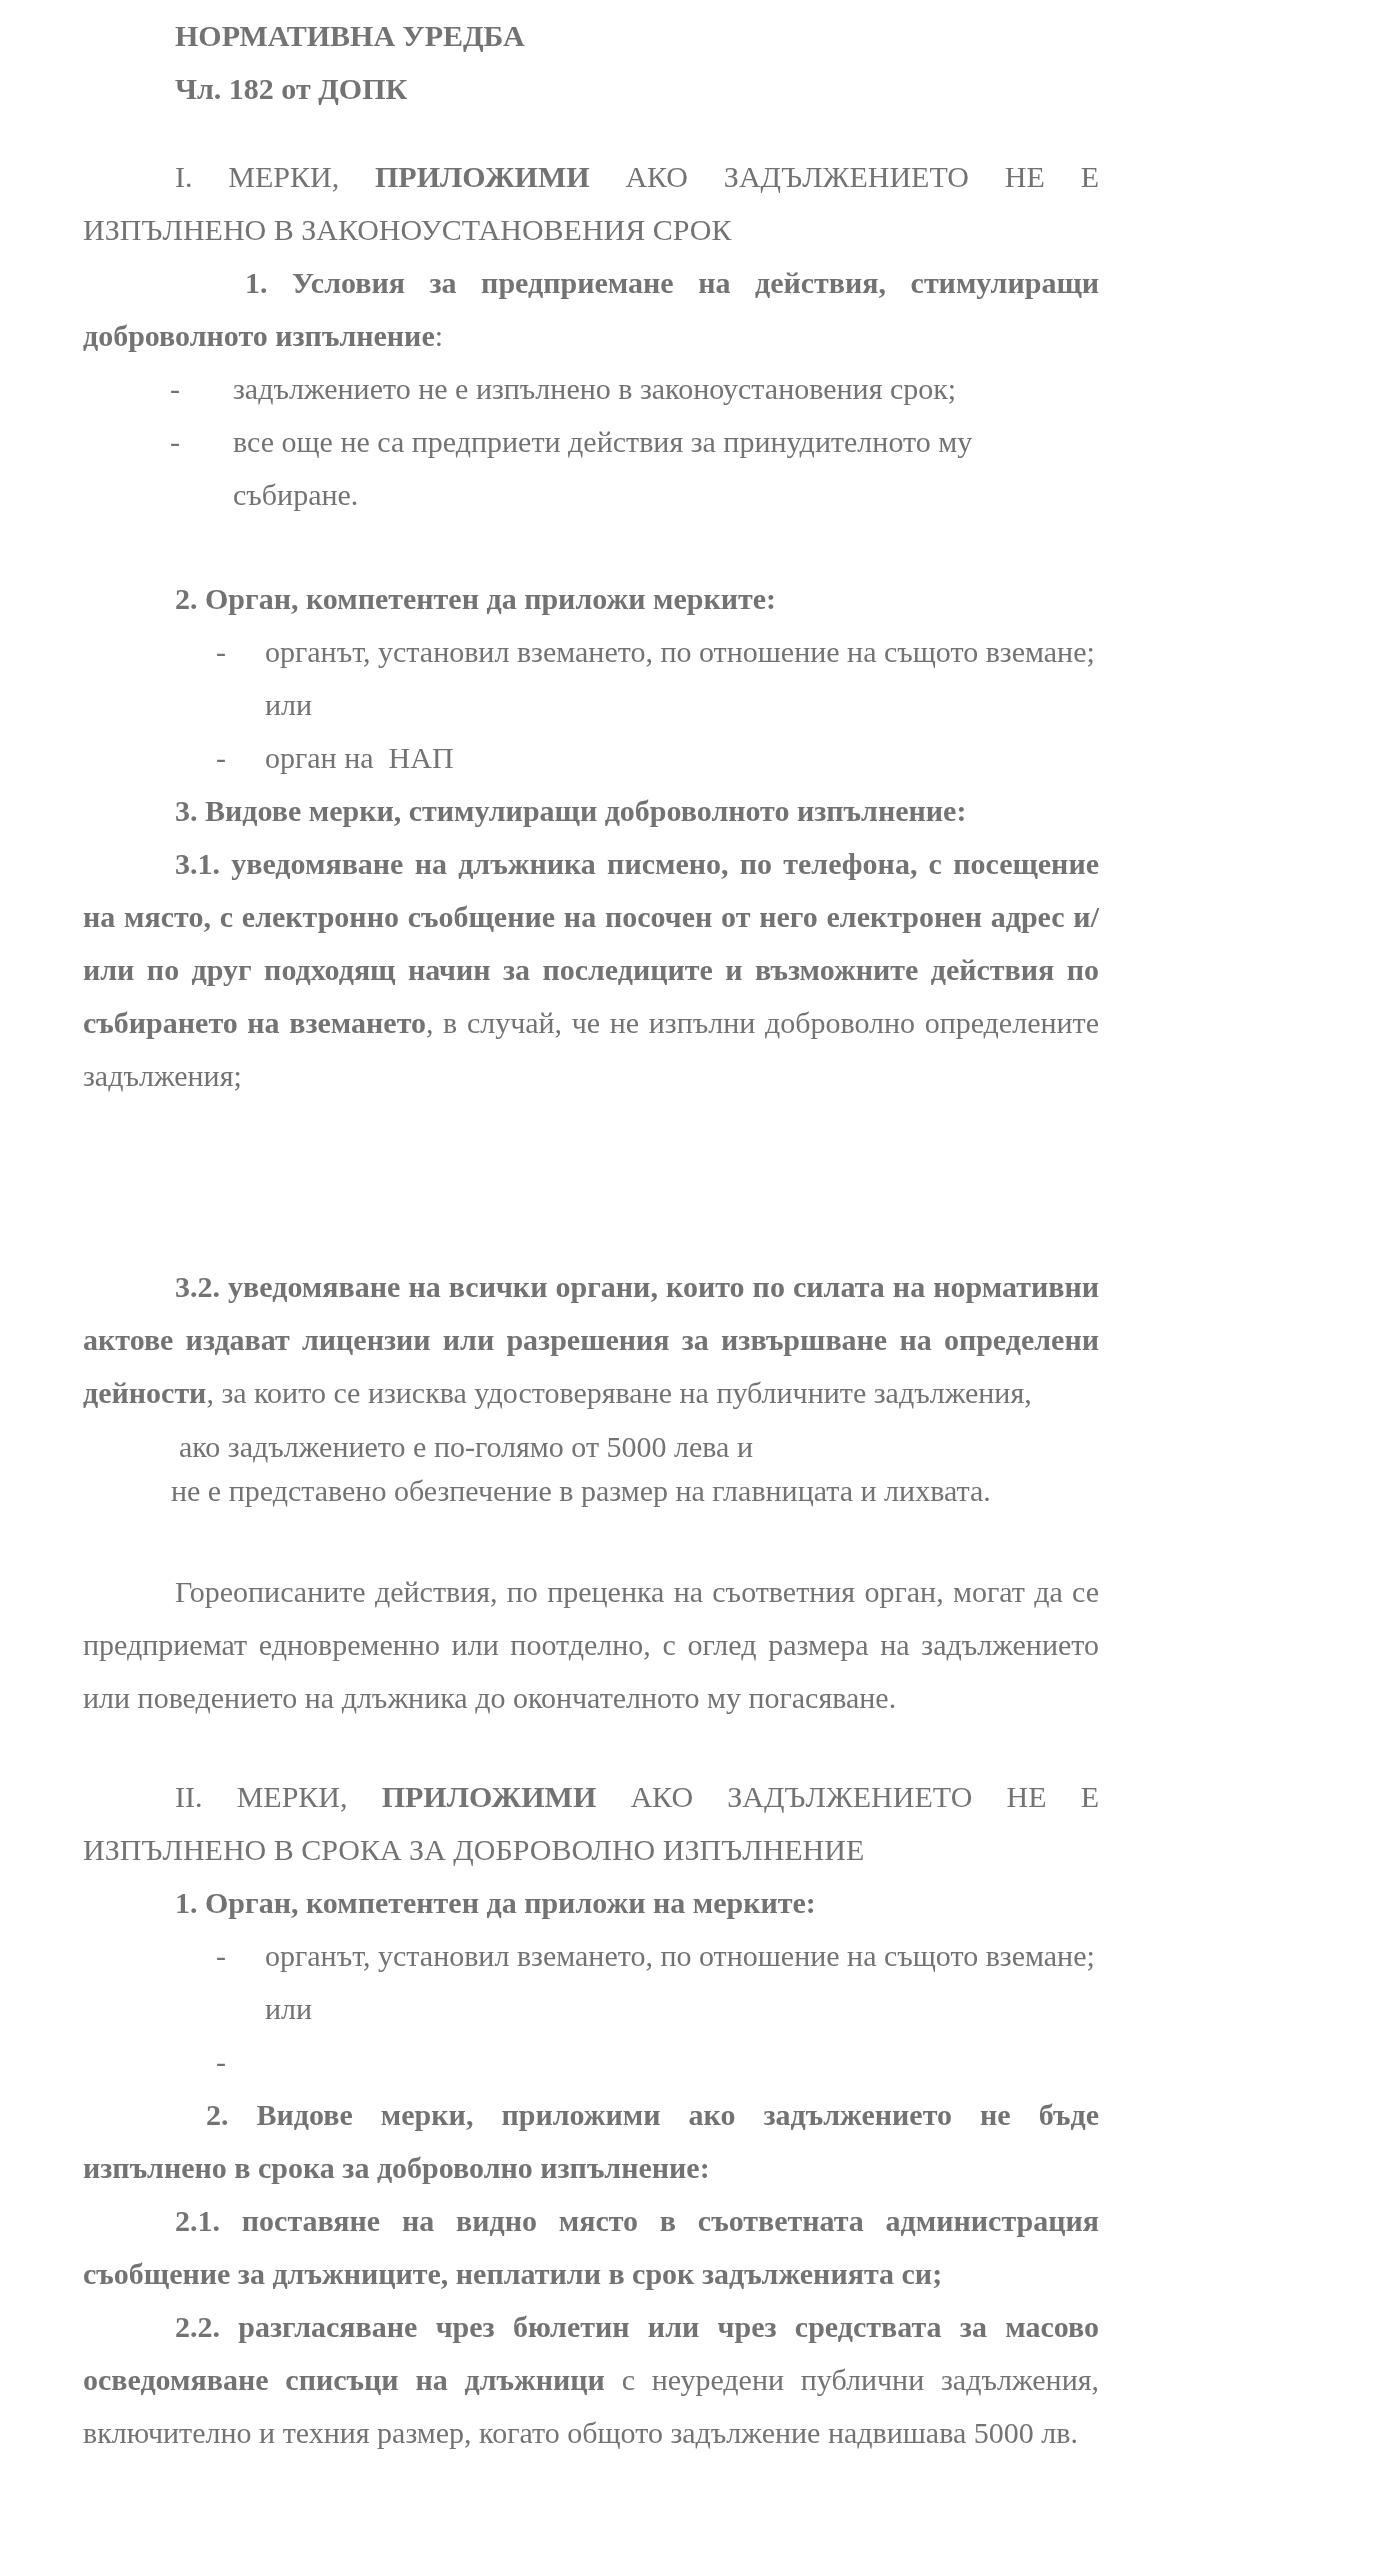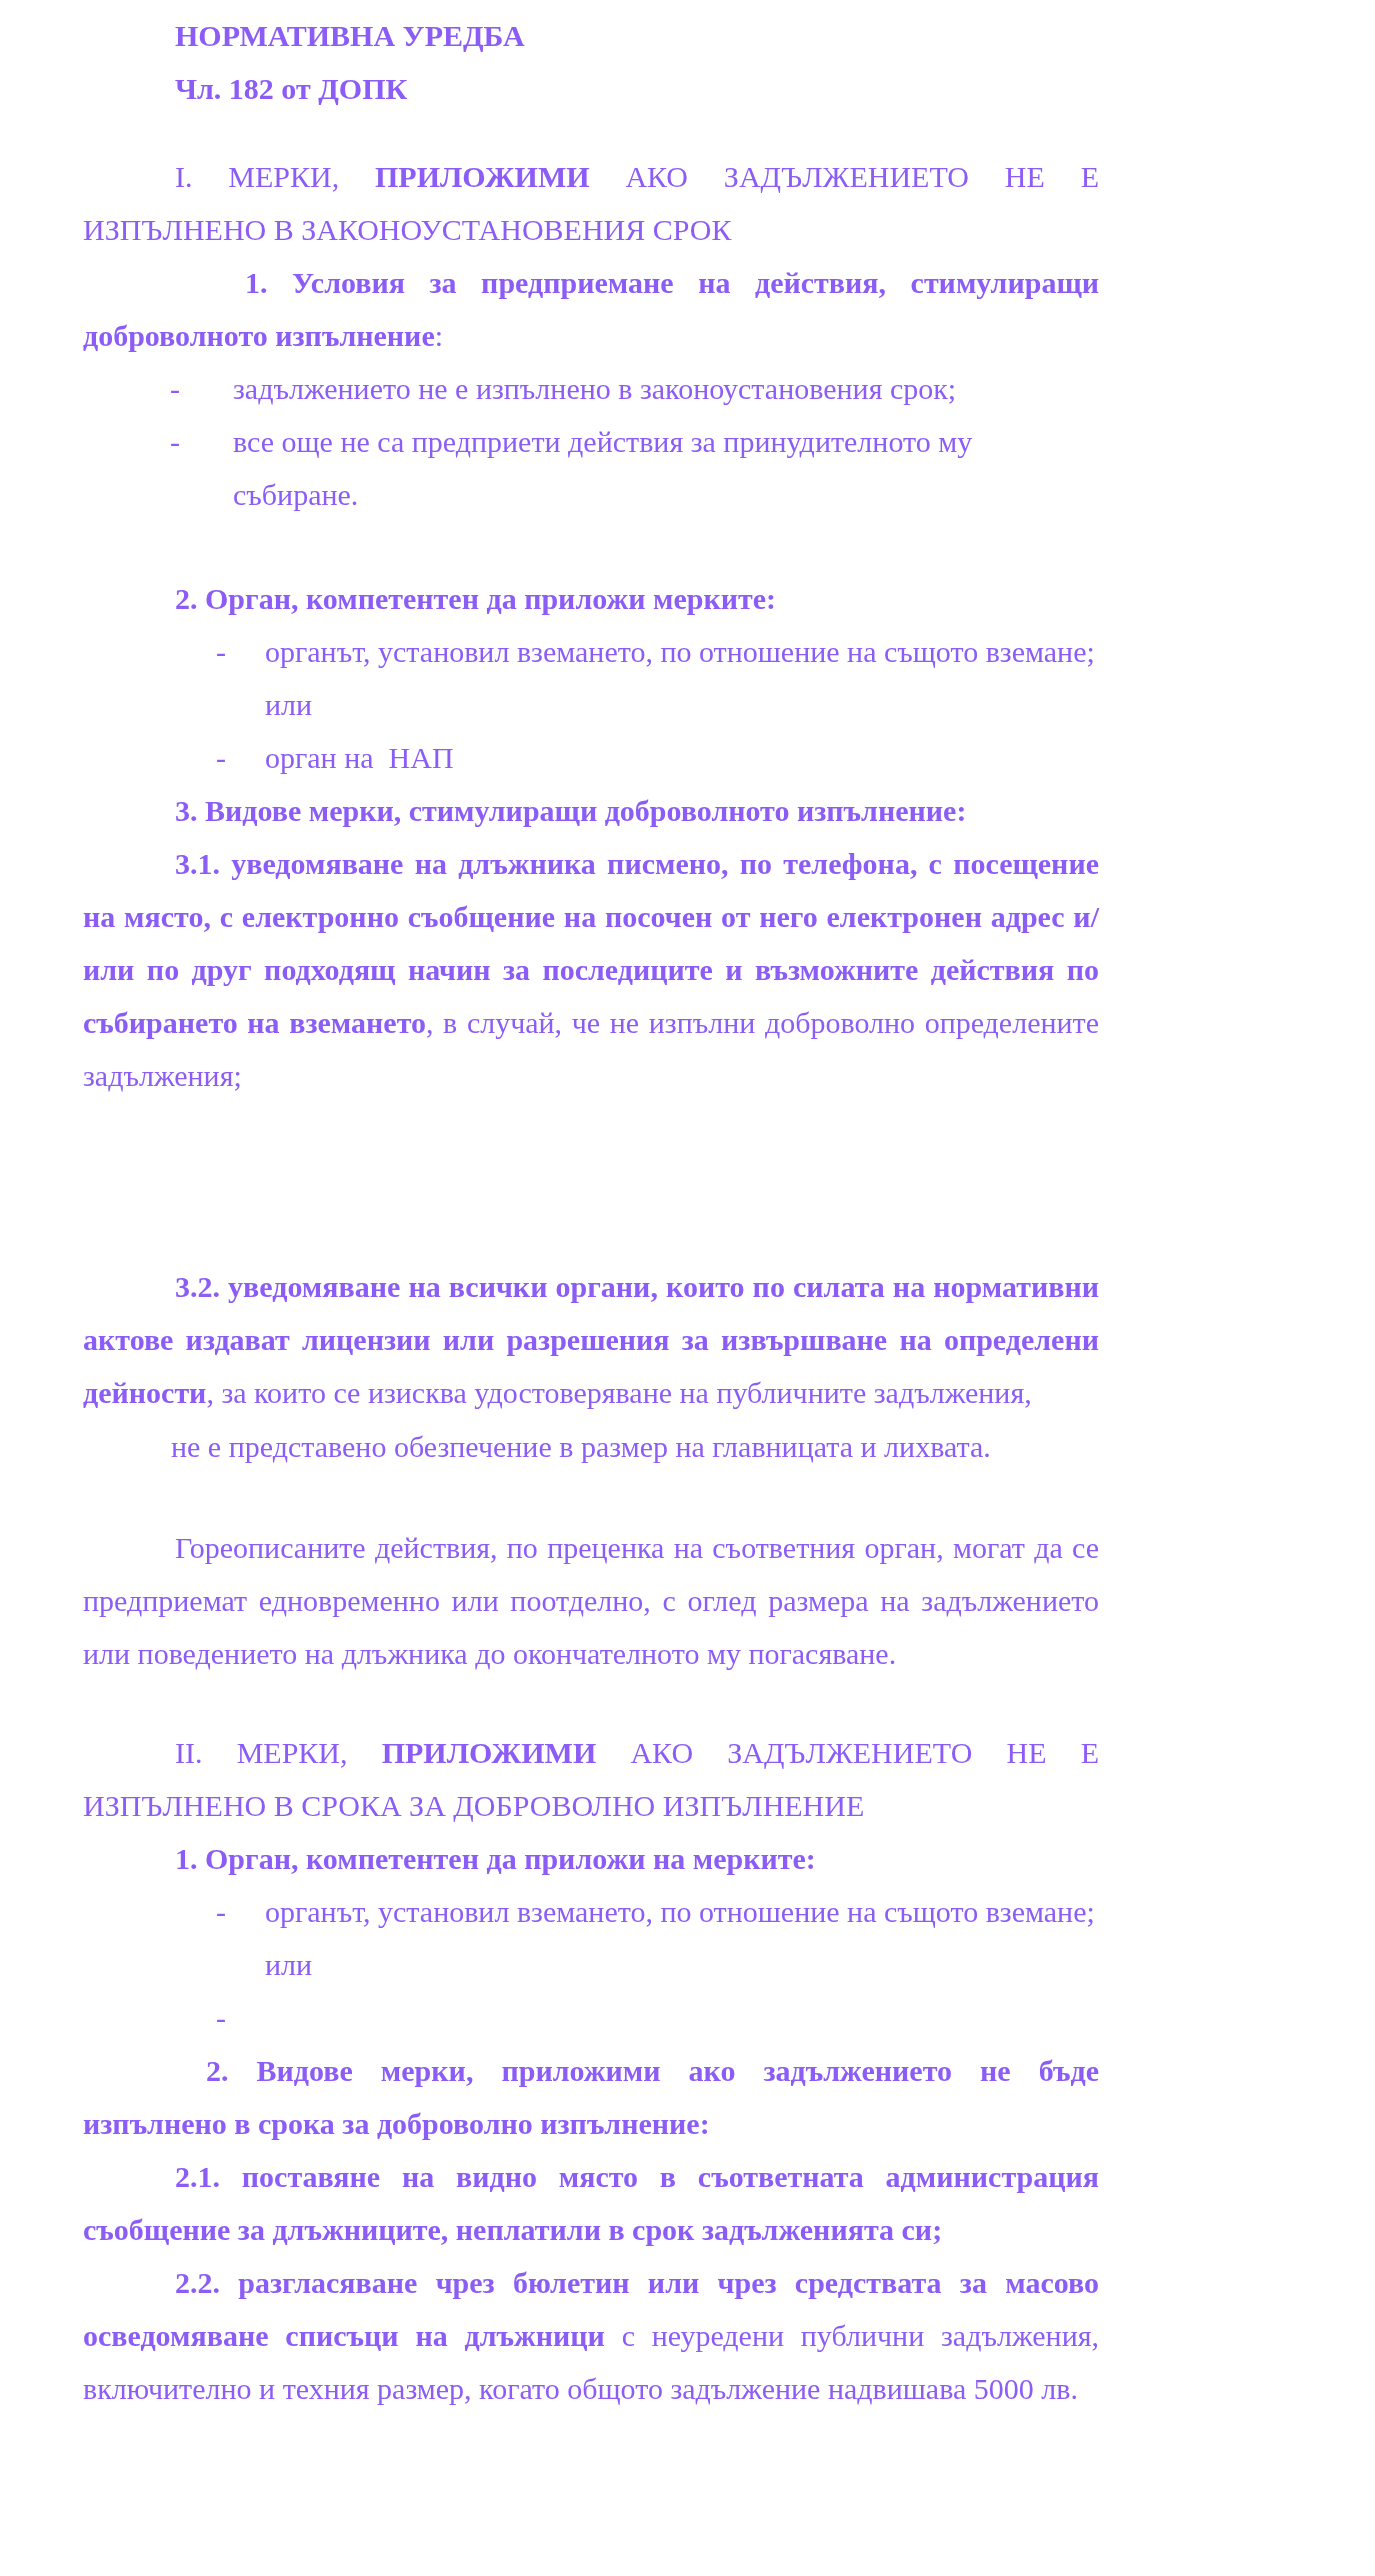--- a/index.html
+++ b/index.html
@@ -2,21 +2,21 @@
 <html lang="bg" style="font-size:14.7px"><head>
 <meta charset="utf-8">
 <style>
   html,body{margin:0;padding:0;background:#ffffff;}
   .page{
     position:relative;
     width:1139px;
     height:2576px;
     box-sizing:border-box;
     background:#ffffff;
-    color:#8b5cf6;
+    color:#737373;
     font-family:"Liberation Serif","DejaVu Serif",serif;
     font-size:30px;
     line-height:53px;
     padding:9.2px 40px 0 83px;
     overflow:hidden;
   }
   .para{margin:0;text-align:justify;}
   .left{text-align:left;}
   .bold{font-weight:bold;}
   .rich b{font-weight:bold;}
@@ -74,20 +74,21 @@
     <span class="btext">орган на  НАП</span>
   </div>
 
   <div class="para left ind1 bold">3. Видове мерки, стимулиращи доброволното изпълнение:</div>
 
   <div class="para ind1 rich"><b>3.1. уведомяване на длъжника писмено, по телефона, с посещение на място, с електронно съобщение на посочен от него електронен адрес и/или по друг подходящ начин за последиците и възможните действия по събирането на вземането</b><span>, в случай, че не изпълни доброволно определените задължения;</span></div>
 
   <div class="para ind1 rich mt172"><b>3.2. уведомяване на всички органи, които по силата на нормативни актове издават лицензии или разрешения за извършване на определени дейности</b><span>, за които се изисква удостоверяване на публичните задължения,</span></div>
 
   <div class="cond">
+    <span class="cond-line l1">ако задължението е по-голямо от 5000 лева и</span>
     <span class="cond-line l2">не е представено обезпечение в размер на главницата и лихвата.</span>
   </div>
 
   <div class="para ind1 mt56">Гореописаните действия, по преценка на съответния орган, могат да се предприемат едновременно или поотделно, с оглед размера на задължението или поведението на длъжника до окончателното му погасяване.</div>
 
   <div class="para ind1 rich mt50"><span>II. МЕРКИ, </span><b>ПРИЛОЖИМИ</b><span> АКО ЗАДЪЛЖЕНИЕТО НЕ Е ИЗПЪЛНЕНО В СРОКА ЗА ДОБРОВОЛНО ИЗПЪЛНЕНИЕ</span></div>
 
   <div class="para left ind1 bold">1. Орган, компетентен да приложи на мерките:</div>
 
   <div class="bullet bullet-bc">

